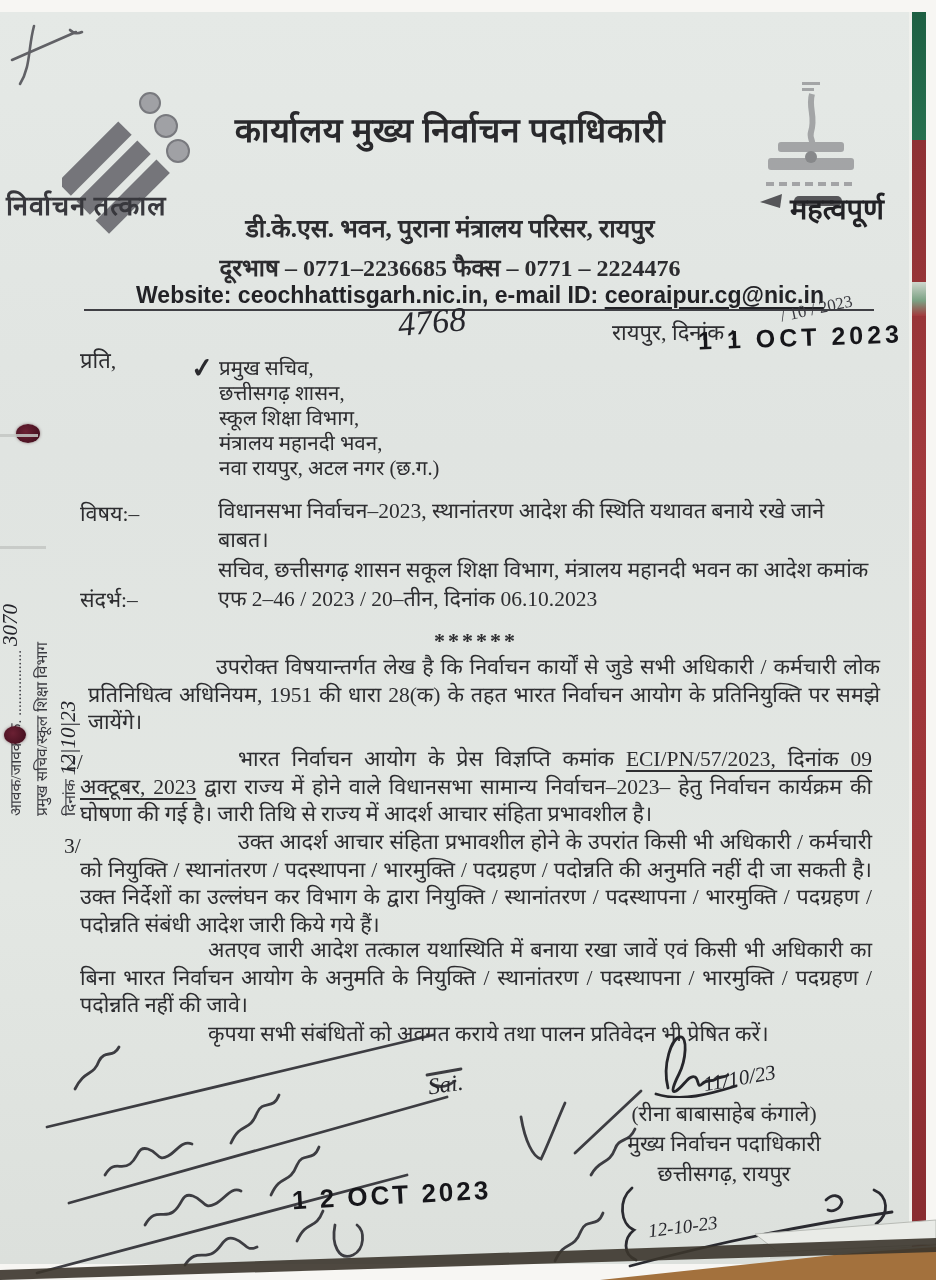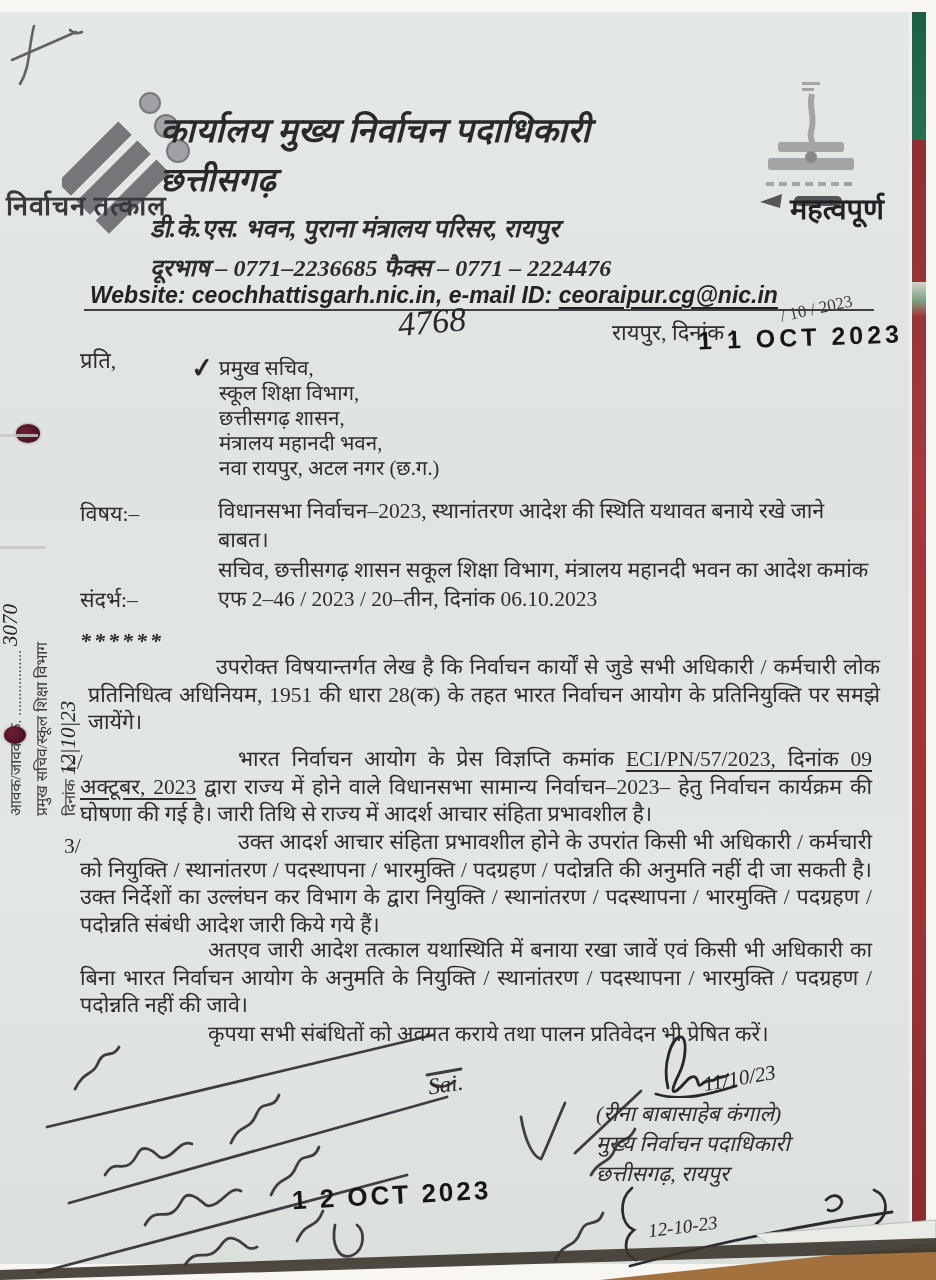--- a/index.html
+++ b/index.html
@@ -7,21 +7,21 @@
   .stage{position:relative;width:936px;height:1280px;font-family:"Liberation Serif",serif;color:#2d2d30;}
   .abs{position:absolute;}
   .paper{left:0;top:12px;width:909px;height:1252px;
     background:linear-gradient(180deg,#e5e9e6 0%,#e0e4e1 35%,#e3e7e3 70%,#dce0dc 100%);}
   .paper-gap{left:909px;top:12px;width:3px;height:1252px;background:#eff0ec;}
   .strip-green{left:912px;top:12px;width:14px;height:128px;background:linear-gradient(180deg,#1d5f42,#27704f);}
   .strip-red{left:912px;top:140px;width:14px;height:1112px;background:linear-gradient(180deg,#8e3134,#a23a3d 30%,#9c3437 70%,#872c30);}
   .strip-patch{left:912px;top:282px;width:14px;height:34px;background:linear-gradient(180deg,#cfd6cd,#7ba183 55%,#a23a3d);}
   .hindi{font-family:"Liberation Serif",serif;}
   .sans{font-family:"Liberation Sans",sans-serif;}
-  .center{font-style:italic;}
+  .center{text-align:center;}
   .title{font-size:34px;font-weight:600;color:#29292c;letter-spacing:.5px;}
   .addr{font-size:25px;font-weight:600;color:#2c2c2f;}
   .bodytxt{font-size:21.5px;line-height:27.5px;text-align:justify;color:#2d2d30;}
   .label{font-size:21.5px;color:#2d2d30;}
   .marker{font-size:21.5px;color:#2d2d30;}
   .hw{font-style:italic;color:#26262c;}
   .stamp-ink{color:#16161a;font-weight:700;}
   .u{text-decoration:underline;text-underline-offset:4px;}
   .recipient-line{font-size:20.5px;line-height:25px;color:#2c2c2f;}
   .margin-stamp{left:-78px;top:645px;width:250px;height:92px;transform:rotate(-90deg);
@@ -75,21 +75,20 @@
       <circle cx="55" cy="77" r="6" fill="#3c3c42"></circle>
       <line x1="10" y1="104" x2="100" y2="104" stroke="#6f6f74" stroke-width="4" stroke-dasharray="8 5"></line>
     </g>
     <g opacity="0.8" fill="#333337">
       <path d="M4,122 L26,114 L24,128 Z"></path>
       <rect x="38" y="116" width="48" height="10" rx="5"></rect>
     </g>
   </svg>
 
   <div class="abs hindi center title" style="left:160px;top:106px;width:580px;">कार्यालय मुख्य निर्वाचन पदाधिकारी</div>
-  <div class="abs hindi center title" style="left:160px;top:156px;width:580px;font-size:33px;">छत्तीसगढ़</div>
 
   <div class="abs hindi" style="left:790px;top:188px;font-size:29px;font-weight:700;color:#222226;">महत्वपूर्ण</div>
 
   <div class="abs hindi center addr" style="left:150px;top:210px;width:600px;">डी.के.एस. भवन, पुराना मंत्रालय परिसर, रायपुर</div>
 
   <div class="abs hindi center" style="left:150px;top:250px;width:600px;font-size:24px;font-weight:600;color:#2c2c2f;">दूरभाष – 0771–2236685 फैक्स – 0771 – 2224476</div>
 
   <div class="abs sans center" style="left:90px;top:282px;width:780px;font-size:23px;font-weight:700;color:#222226;">
     <span>Website: ceochhattisgarh.nic.in, e-mail ID: </span><span class="u">ceoraipur.cg@nic.in</span>
   </div>
@@ -98,22 +97,22 @@
 
   <div class="abs hw" style="left:398px;top:303px;font-size:34px;transform:rotate(-5deg);">4768</div>
   <div class="abs hindi" style="left:612px;top:316px;font-size:22px;">रायपुर, दिनांक :</div>
   <div class="abs hindi" style="left:780px;top:299px;font-size:17px;color:#3a3a40;transform:rotate(-12deg);">/ 10 / 2023</div>
   <div class="abs sans stamp-ink" style="left:698px;top:323px;font-size:25px;letter-spacing:4px;transform:rotate(-2deg);">1 1  OCT 2023</div>
 
   <div class="abs hindi" style="left:80px;top:344px;font-size:22px;">प्रति,</div>
   <div class="abs" style="left:191px;top:352px;font-size:27px;font-weight:700;color:#2a2a2e;transform:rotate(-6deg);">✓</div>
   <div class="abs" style="left:219px;top:356px;">
     <div class="hindi recipient-line">प्रमुख सचिव,</div>
+    <div class="hindi recipient-line">छत्तीसगढ़ शासन,</div>
     <div class="hindi recipient-line">स्कूल शिक्षा विभाग,</div>
-    <div class="hindi recipient-line">छत्तीसगढ़ शासन,</div>
     <div class="hindi recipient-line">मंत्रालय महानदी भवन,</div>
     <div class="hindi recipient-line">नवा रायपुर, अटल नगर (छ.ग.)</div>
   </div>
 
   <div class="abs hindi label" style="left:80px;top:498px;">विषय:–</div>
   <div class="abs hindi bodytxt" style="left:218px;top:498px;width:656px;">विधानसभा निर्वाचन–2023, स्थानांतरण आदेश की स्थिति यथावत बनाये रखे जाने</div>
   <div class="abs hindi bodytxt" style="left:218px;top:527px;width:656px;">बाबत।</div>
 
   <div class="abs hindi label" style="left:80px;top:557px;margin-top:27px;">संदर्भ:–</div>
   <div class="abs hindi bodytxt" style="left:218px;top:557px;width:656px;">सचिव, छत्तीसगढ़ शासन सकूल शिक्षा विभाग, मंत्रालय महानदी भवन का आदेश कमांक</div>

